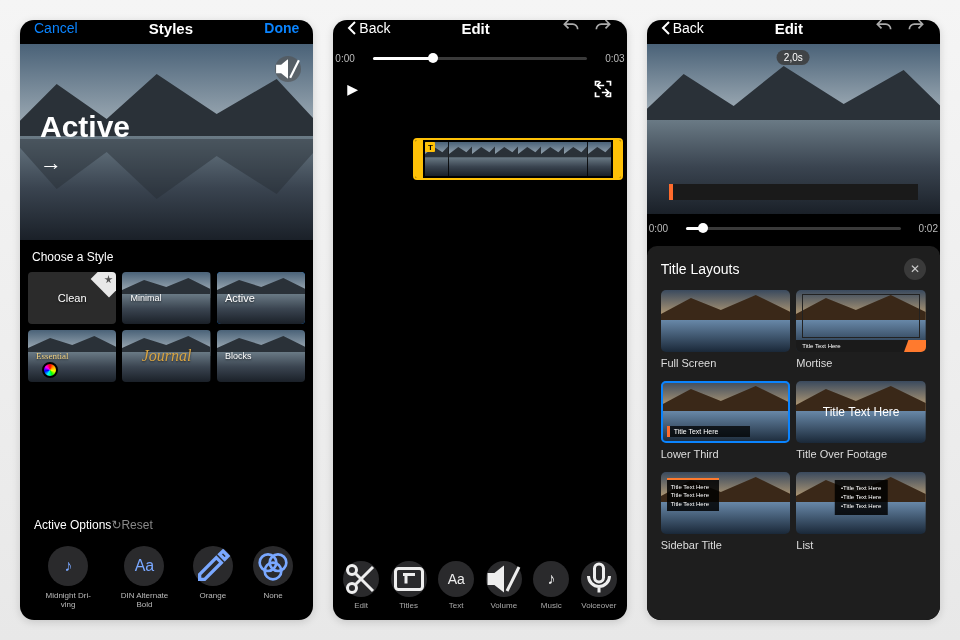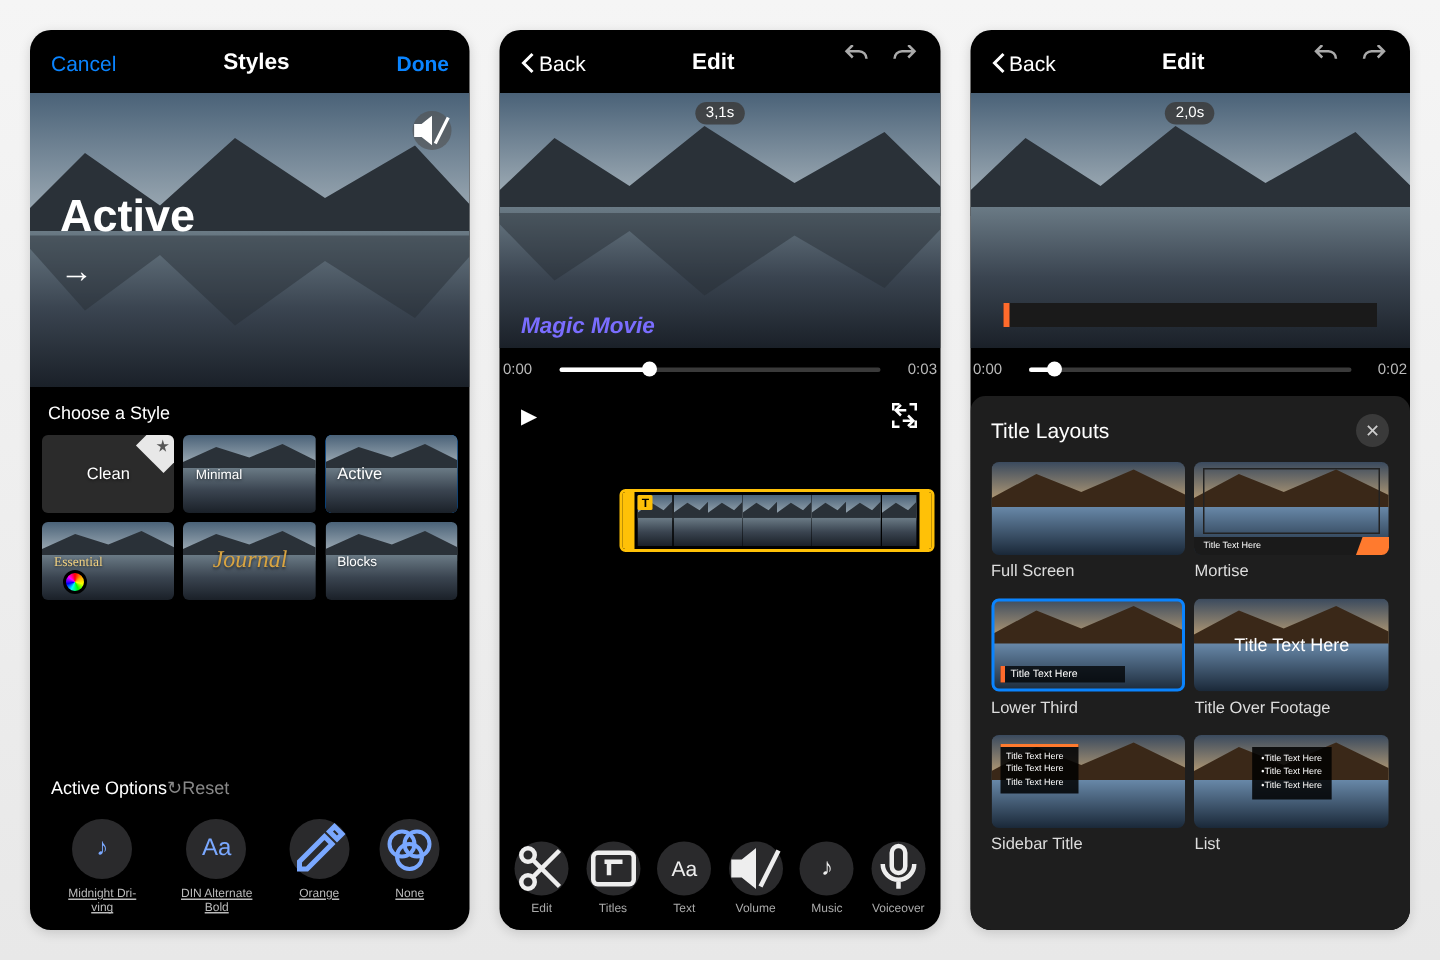--- a/index.html
+++ b/index.html
@@ -1,18 +1,18 @@
 <!DOCTYPE html>
 <html><head>
 <meta charset="utf-8">
 <style>
 * { margin: 0; padding: 0; box-sizing: border-box; font-family: -apple-system, BlinkMacSystemFont, "Segoe UI", Helvetica, Arial, sans-serif; }
 body { background: linear-gradient(180deg, #f5f5f5 0%, #e8e8e8 100%); width: 960px; height: 640px; display: flex; justify-content: center; align-items: center; gap: 20px; padding: 20px; }
 .phone { width: 296px; height: 600px; background: #000; border-radius: 14px; overflow: hidden; display: flex; flex-direction: column; box-shadow: 0 2px 8px rgba(0,0,0,0.15); }
-.header { height: 42px; display: flex; align-items: flex-end; justify-content: space-between; padding: 12px 14px; color: #fff; font-size: 14px; }
+.header { height: 24px; display: flex; align-items: flex-start; justify-content: space-between; padding: 0 14px; color: #fff; font-size: 14px; }
 .header .left, .header .right { display: flex; align-items: center; gap: 12px; }
 .blue { color: #0a84ff; }
 .header .center { font-weight: 600; font-size: 15px; }
 .icon-btn { width: 20px; height: 20px; display: flex; align-items: center; justify-content: center; color: #aaa; cursor: pointer; }
 
 
 .preview { position: relative; width: 100%; flex-shrink: 0; }
 .scenic { width: 100%; display: block; }
 .label-overlay { position: absolute; left: 20px; top: 66px; color: #fff; font-size: 30px; font-weight: 600; }
 .arrow-row { margin-top: 6px; font-size: 22px; }
@@ -42,21 +42,21 @@
 .journal { font-family: Georgia, serif; color: #d9a441 !important; font-style: italic; }
 .color-ring { position: absolute; bottom: 4px; left: 14px; width: 16px; height: 16px; border-radius: 50%; background: conic-gradient(red,orange,yellow,lime,cyan,blue,magenta,red); border: 2px solid #000; }
 
 .flex-spacer { flex: 1; min-height: 10px; }
 
 .opts-row { display: flex; align-items: center; justify-content: flex-start; padding: 8px 14px; color: #fff; font-size: 12px; }
 .opts-row .reset { color: #888; font-size: 12px; }
 .opt-tools { display: flex; justify-content: space-around; padding: 6px 10px 10px; }
 .opt-tool { display: flex; flex-direction: column; align-items: center; gap: 5px; cursor: pointer; }
 .opt-tool .circ { width: 40px; height: 40px; border-radius: 50%; background: #2a2a2c; display: flex; align-items: center; justify-content: center; color: #7aa8ff; font-size: 16px; }
-.opt-tool .txt { color: #bbb; font-size: 8px; text-align: center; max-width: 56px; line-height: 1.2; text-decoration: underline; }
+.opt-tool .txt { color: #bbb; font-size: 8px; text-align: center; max-width: 56px; line-height: 1.2; }
 
 
 .timeline { flex: 1; padding-top: 28px; position: relative; }
 .clip { position: absolute; top: 32px; left: 80px; right: 4px; height: 42px; border-radius: 4px; overflow: hidden; border: 2px solid #ffc107; }
 .clip .handle-l, .clip .handle-r { position: absolute; top: 0; bottom: 0; width: 10px; background: #ffc107; }
 .clip .handle-l { left: -2px; border-radius: 4px 0 0 4px; }
 .clip .handle-r { right: -2px; border-radius: 0 4px 4px 0; }
 .clip .frames { position: absolute; inset: 2px 10px; display: flex; }
 .clip .frames .f { flex: 1; }
 .clip .t-marker { position: absolute; top: 2px; left: 10px; width: 10px; height: 10px; background: #ffc107; color: #000; font-size: 8px; font-weight: 700; display: flex; align-items: center; justify-content: center; border-radius: 1px; }
@@ -242,30 +242,20 @@
             <path d="M9 10L4 5l5-5M4 5h10a6 6 0 016 6v0"></path>
           </svg>
         </span>
       <span class="icon-btn">
           <svg viewBox="0 0 24 24" fill="none" stroke="#aaa" stroke-width="2">
             <path d="M15 10l5-5-5-5M20 5H10a6 6 0 00-6 6v0"></path>
           </svg>
         </span>
     </div>
   </div>
-  <div class="preview" style="height:170px">
-    <svg class="scenic" viewBox="0 0 300 170" preserveAspectRatio="xMidYMid slice">
-      <rect width="300" height="76" fill="url(#sky)"></rect>
-      <path d="M0,68 L40,30 L90,62 L140,22 L200,60 L260,26 L300,65 L300,82 L0,82 Z" fill="#2a3138"></path>
-      <rect y="76" width="300" height="94" fill="url(#water)"></rect>
-      <path d="M0,84 L40,125 L90,92 L140,135 L200,95 L260,130 L300,88 L300,80 L0,80 Z" fill="#252c33" opacity="0.45"></path>
-    </svg>
-    <div class="time-badge">3,1s</div>
-    <div class="magic-txt">Magic Movie</div>
-  </div>
   <div class="scrubber">
     <span class="t">0:00</span>
     <div class="track">
         <div class="fill" style="width:28%"></div>
         <div class="thumb" style="left:28%"></div>
       </div>
     <span class="t">0:03</span>
   </div>
   <div class="ctrlrow">
     <span class="play">▶</span>

